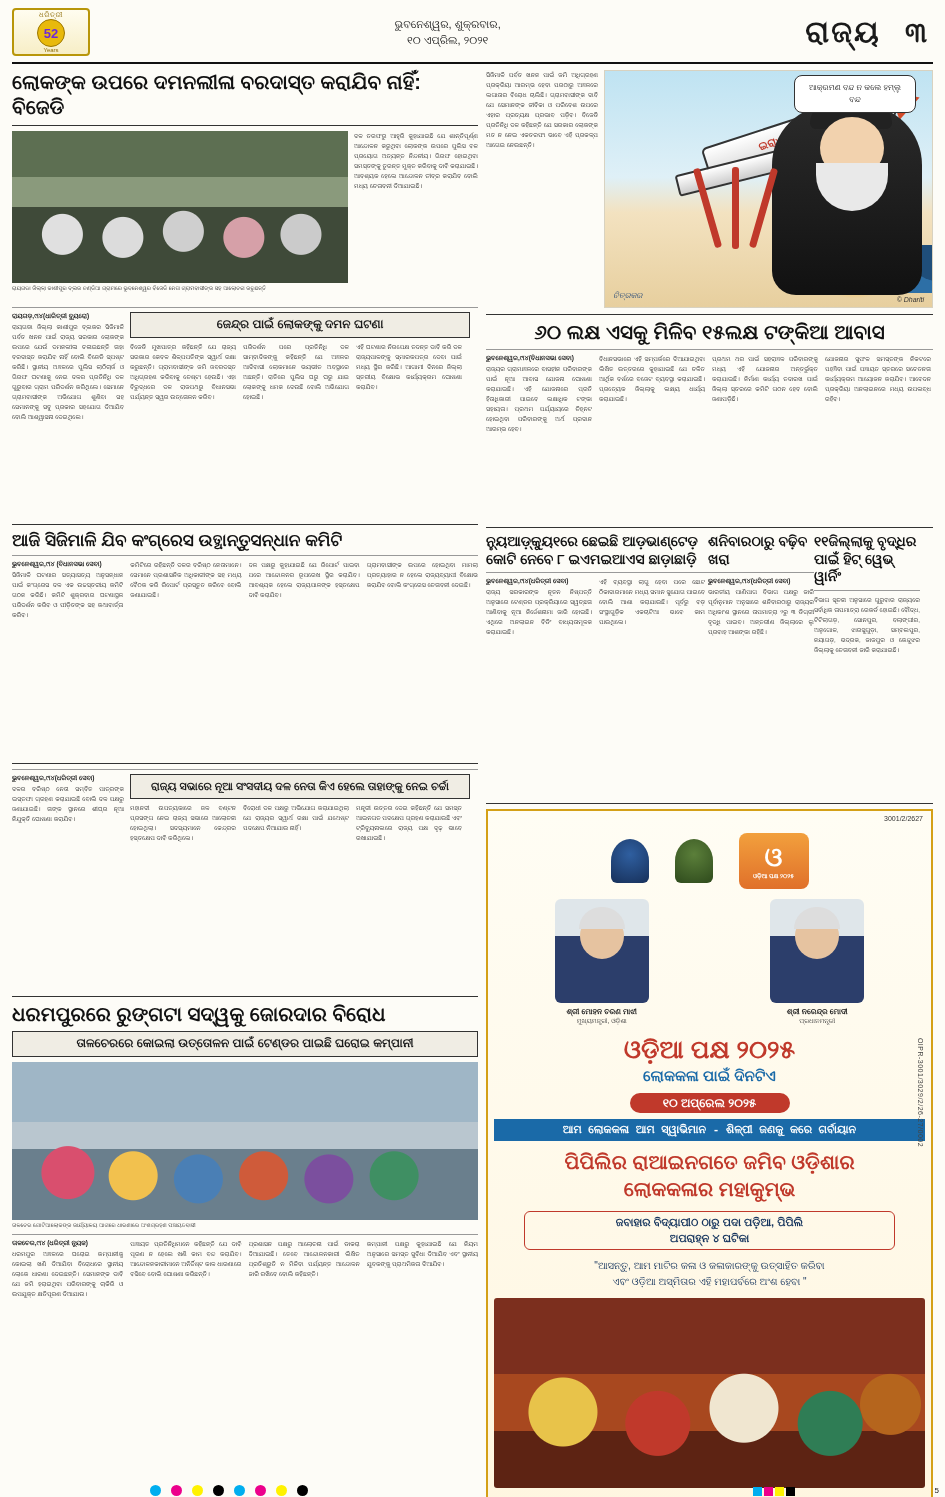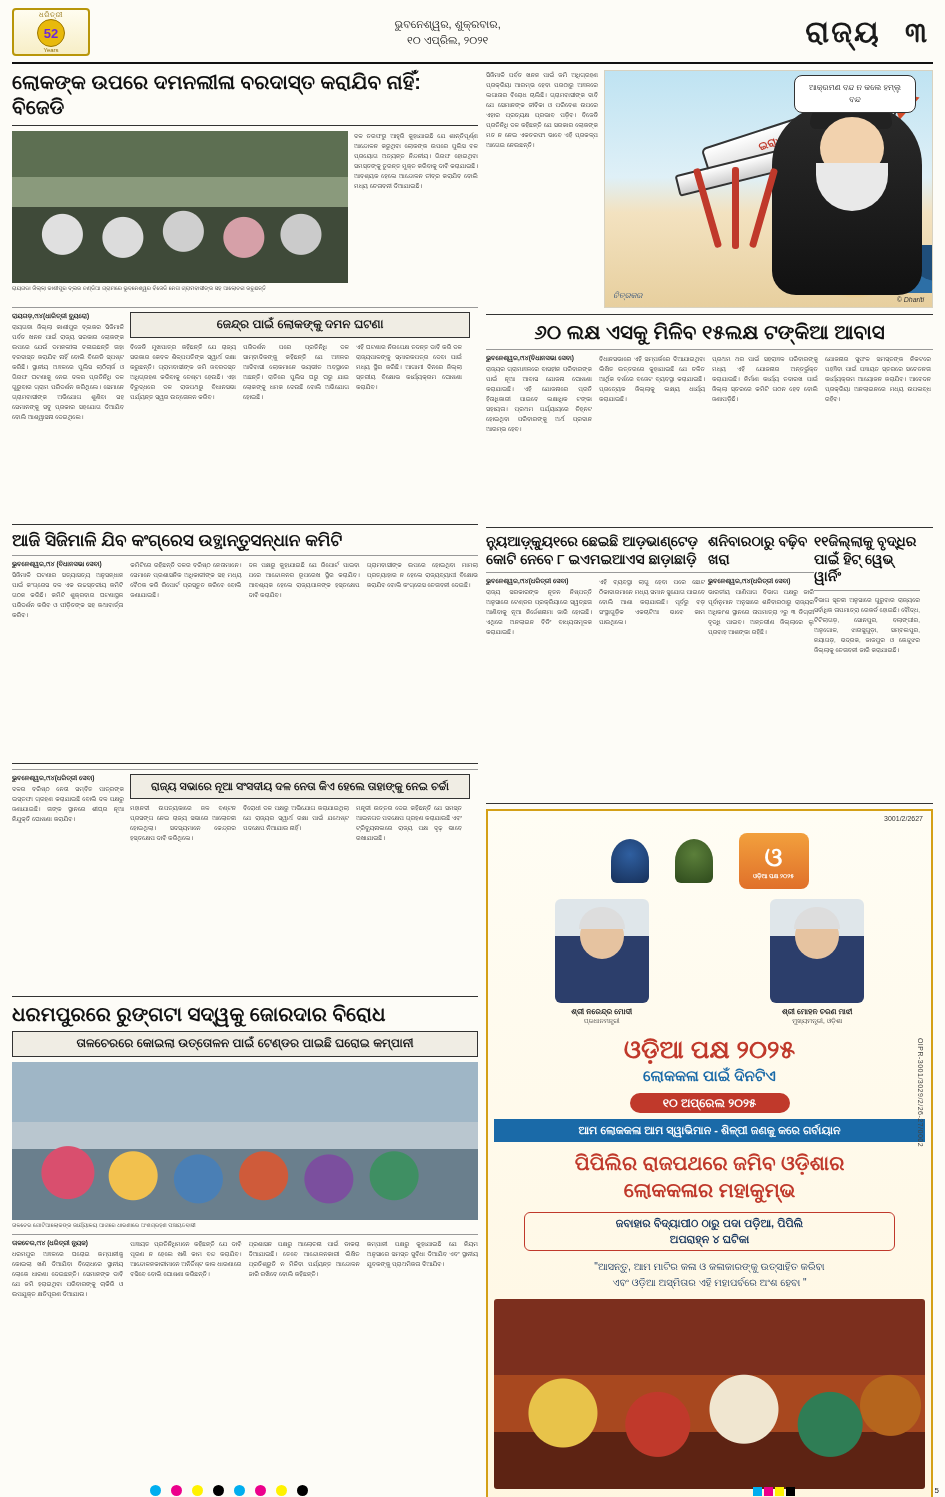--- a/index.html
+++ b/index.html
@@ -220,21 +220,21 @@
   .leader .nm { font-size:7.5px; margin-top:4px; font-weight:bold;}
   .leader .ds { font-size:6.5px; color:#444;}
   .ad-title { text-align:center; color:#c0392b; font-size:25px; font-weight:bold; margin-top:10px;}
   .ad-sub { text-align:center; color:#1a6aa8; font-size:15px; font-weight:bold; margin-top:2px;}
   .ad-pill {
     margin: 8px auto 0; width: 160px; background:#c0392b; color:#fff;
     font-size:12px; text-align:center; border-radius:12px; padding:3px 4px; font-weight:bold;
   }
   .ad-band {
     margin-top:6px; background:#1a6aa8; color:#fff; text-align:center;
-    font-size:11px; padding:5px 4px; font-weight:bold;
+    font-size:11px; padding:5px 4px; font-weight:bold;font-family:Liberation Mono, monospace;
   }
   .ad-big { text-align:center; color:#c0392b; font-size:20px; font-weight:bold; margin-top:8px; line-height:1.35;}
   .ad-venue {
     margin:8px auto 0; border:1.5px solid #c0392b; border-radius:6px;
     width: 86%; text-align:center; font-size:11px; color:#16355e; padding:2px; line-height:1.5; font-weight:bold;
   }
   .ad-quote { text-align:center; font-size:10px; color:#16355e; margin-top:8px; line-height:1.6; padding:0 10px;}
   .ad-photo {
     margin-top:8px; height:190px; border-radius:3px;
     background:
@@ -487,36 +487,36 @@
           <div class="emblem g"></div>
           <div class="odia-logo">
             <span>ଓ</span>
             <small>ଓଡ଼ିଆ ପକ୍ଷ ୨୦୨୫</small>
           </div>
         </div>
 
         <div class="leaders">
           <div class="leader">
             <div class="ph"></div>
+            <div class="nm">ଶ୍ରୀ ମୋହନ ଚରଣ ମାଝୀ</div>
+            <div class="ds">ମୁଖ୍ୟମନ୍ତ୍ରୀ, ଓଡ଼ିଶା</div>
+          </div>
+          <div class="leader">
+            <div class="ph"></div>
             <div class="nm">ଶ୍ରୀ ନରେନ୍ଦ୍ର ମୋଦୀ</div>
             <div class="ds">ପ୍ରଧାନମନ୍ତ୍ରୀ</div>
-          </div>
-          <div class="leader">
-            <div class="ph"></div>
-            <div class="nm">ଶ୍ରୀ ମୋହନ ଚରଣ ମାଝୀ</div>
-            <div class="ds">ମୁଖ୍ୟମନ୍ତ୍ରୀ, ଓଡ଼ିଶା</div>
           </div>
         </div>
 
         <div class="ad-title">ଓଡ଼ିଆ ପକ୍ଷ ୨୦୨୫</div>
         <div class="ad-sub">ଲୋକକଳା ପାଇଁ ଦିନଟିଏ</div>
         <div class="ad-pill">୧୦ ଅପ୍ରେଲ ୨୦୨୫</div>
         <div class="ad-band">ଆମ ଲୋକକଳା ଆମ ସ୍ୱାଭିମାନ - ଶିଳ୍ପୀ ଜଣକୁ କରେ ଗର୍ବାୟାନ</div>
         <div class="ad-big">
-          <div>ପିପିଲିର ରାଜପଥରେ ଜମିବ ଓଡ଼ିଶାର</div>
+          <div>ପିପିଲିର ରାଆଇନଗତେ ଜମିବ ଓଡ଼ିଶାର</div>
           <div>ଲୋକକଳାର ମହାକୁମ୍ଭ</div>
         </div>
         <div class="ad-venue">
           <div>ଜବାହାର ବିଦ୍ୟାପୀଠ ଠାରୁ ପଦା ପଡ଼ିଆ, ପିପିଲି</div>
           <div>ଅପରାହ୍ନ ୪ ଘଟିକା</div>
         </div>
         <div class="ad-quote">
           <div>"ଆସନ୍ତୁ, ଆମ ମାଟିର କଳା ଓ କଳାକାରଙ୍କୁ ଉତ୍ସାହିତ କରିବା</div>
           <div>ଏବଂ ଓଡ଼ିଆ ଅସ୍ମିତାର ଏହି ମହାପର୍ବରେ ଅଂଶ ହେବା "</div>
         </div>

